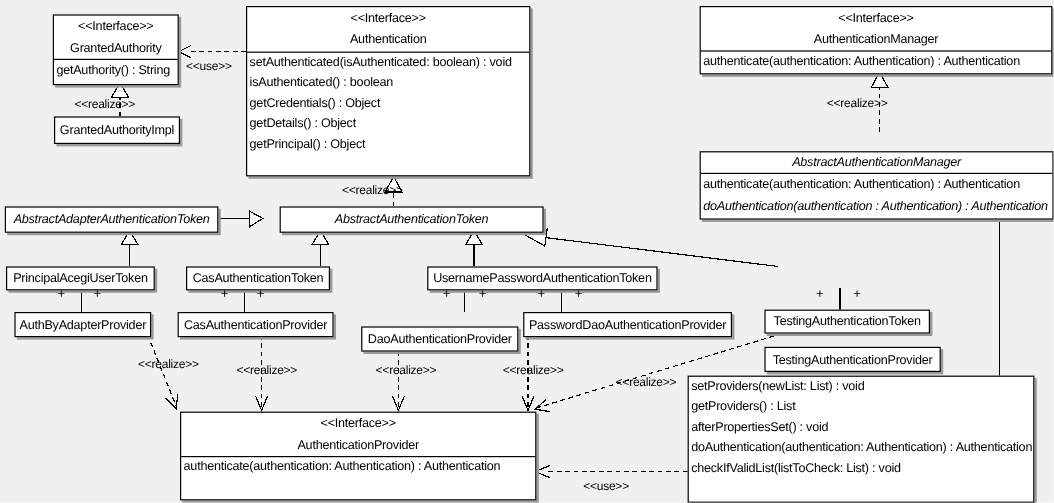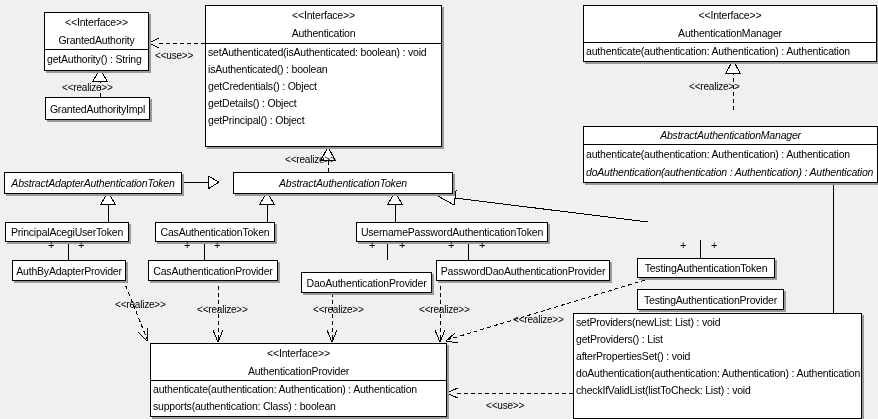--- a/index.html
+++ b/index.html
@@ -204,21 +204,20 @@
   <div class="uml-box" style="left:637px;top:260px;width:145px;height:19px;margin-top:29px;">
     <div class="cname solo">TestingAuthenticationProvider</div>
   </div>
 
   <div class="uml-box" style="left:150px;top:343px;width:295px;height:72px;">
     <div class="uml-head sep" style="height:36px;">
       <div class="stereo">&lt;&lt;Interface&gt;&gt;</div>
       <div class="cname">AuthenticationProvider</div>
     </div>
     <div class="m">authenticate(authentication: Authentication) : Authentication</div>
-    <div class="m">supports(authentication: Class) : boolean</div>
   </div>
 
   <div class="uml-box" style="left:573px;top:313px;width:287px;height:104px;">
     <div class="m">setProviders(newList: List) : void</div>
     <div class="m">getProviders() : List</div>
     <div class="m">afterPropertiesSet() : void</div>
     <div class="m">doAuthentication(authentication: Authentication) : Authentication</div>
     <div class="m">checkIfValidList(listToCheck: List) : void</div>
   </div>
 

